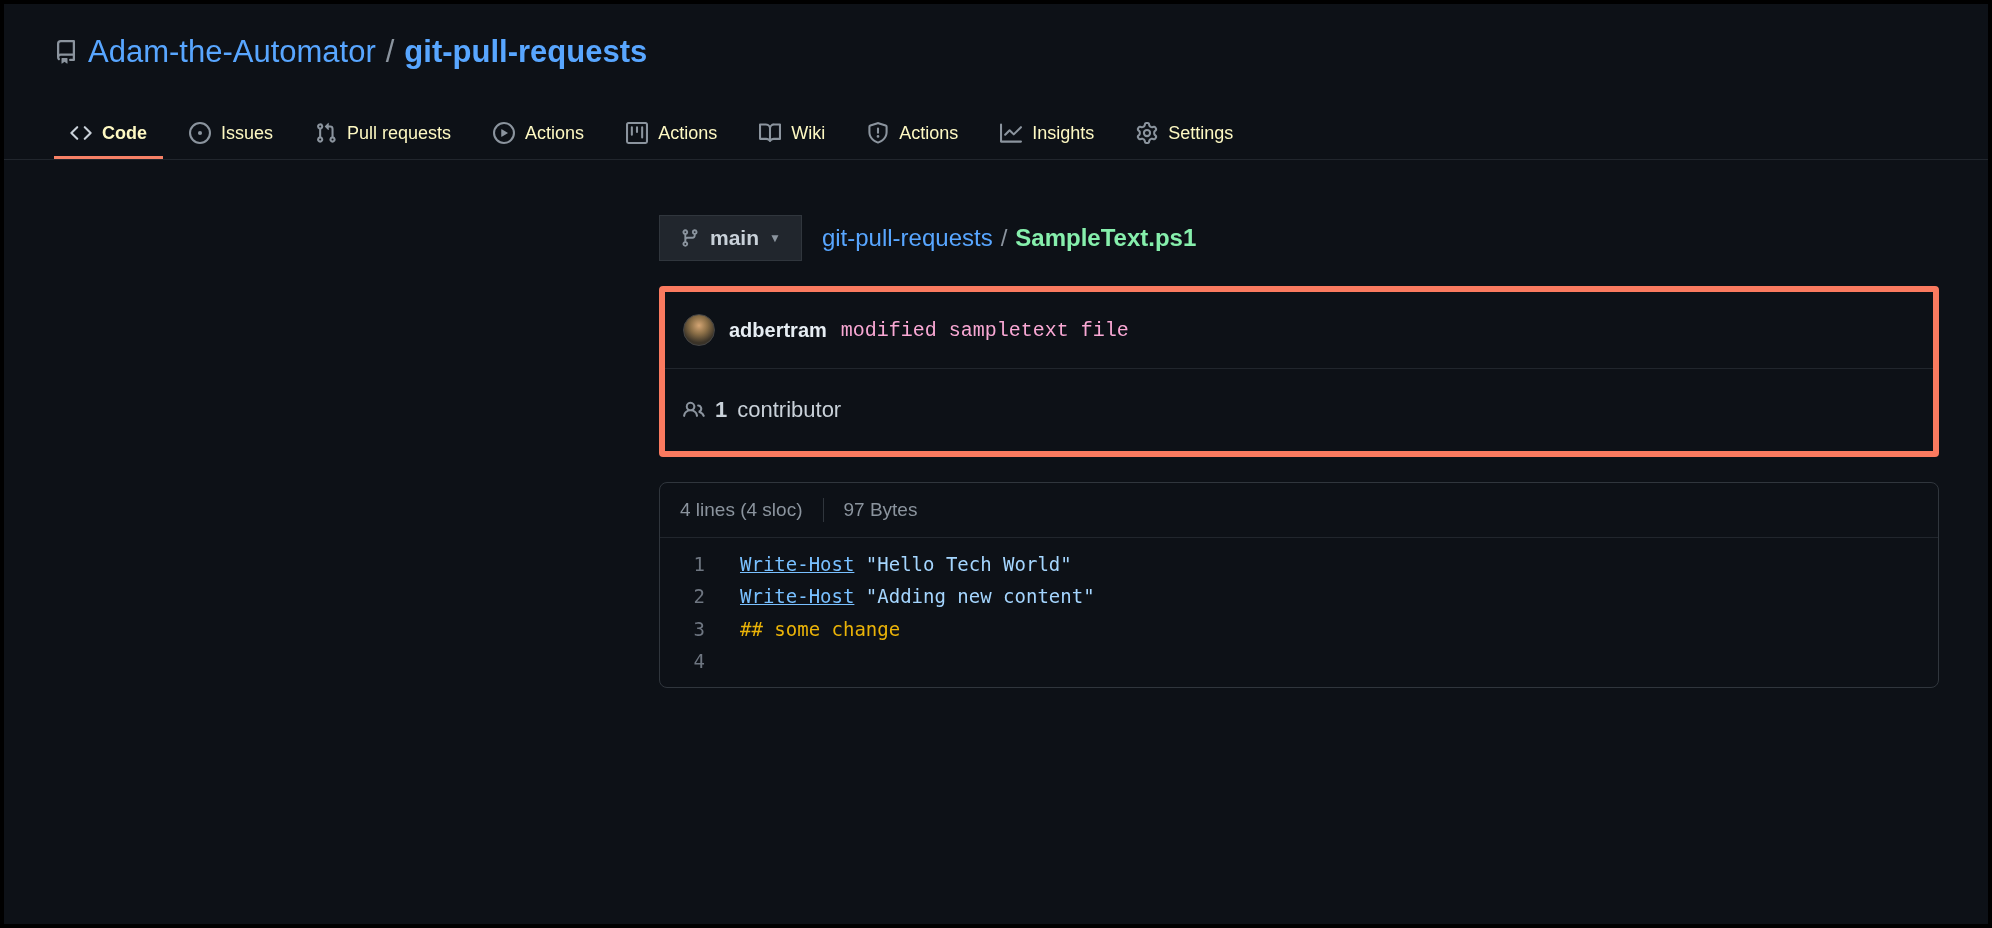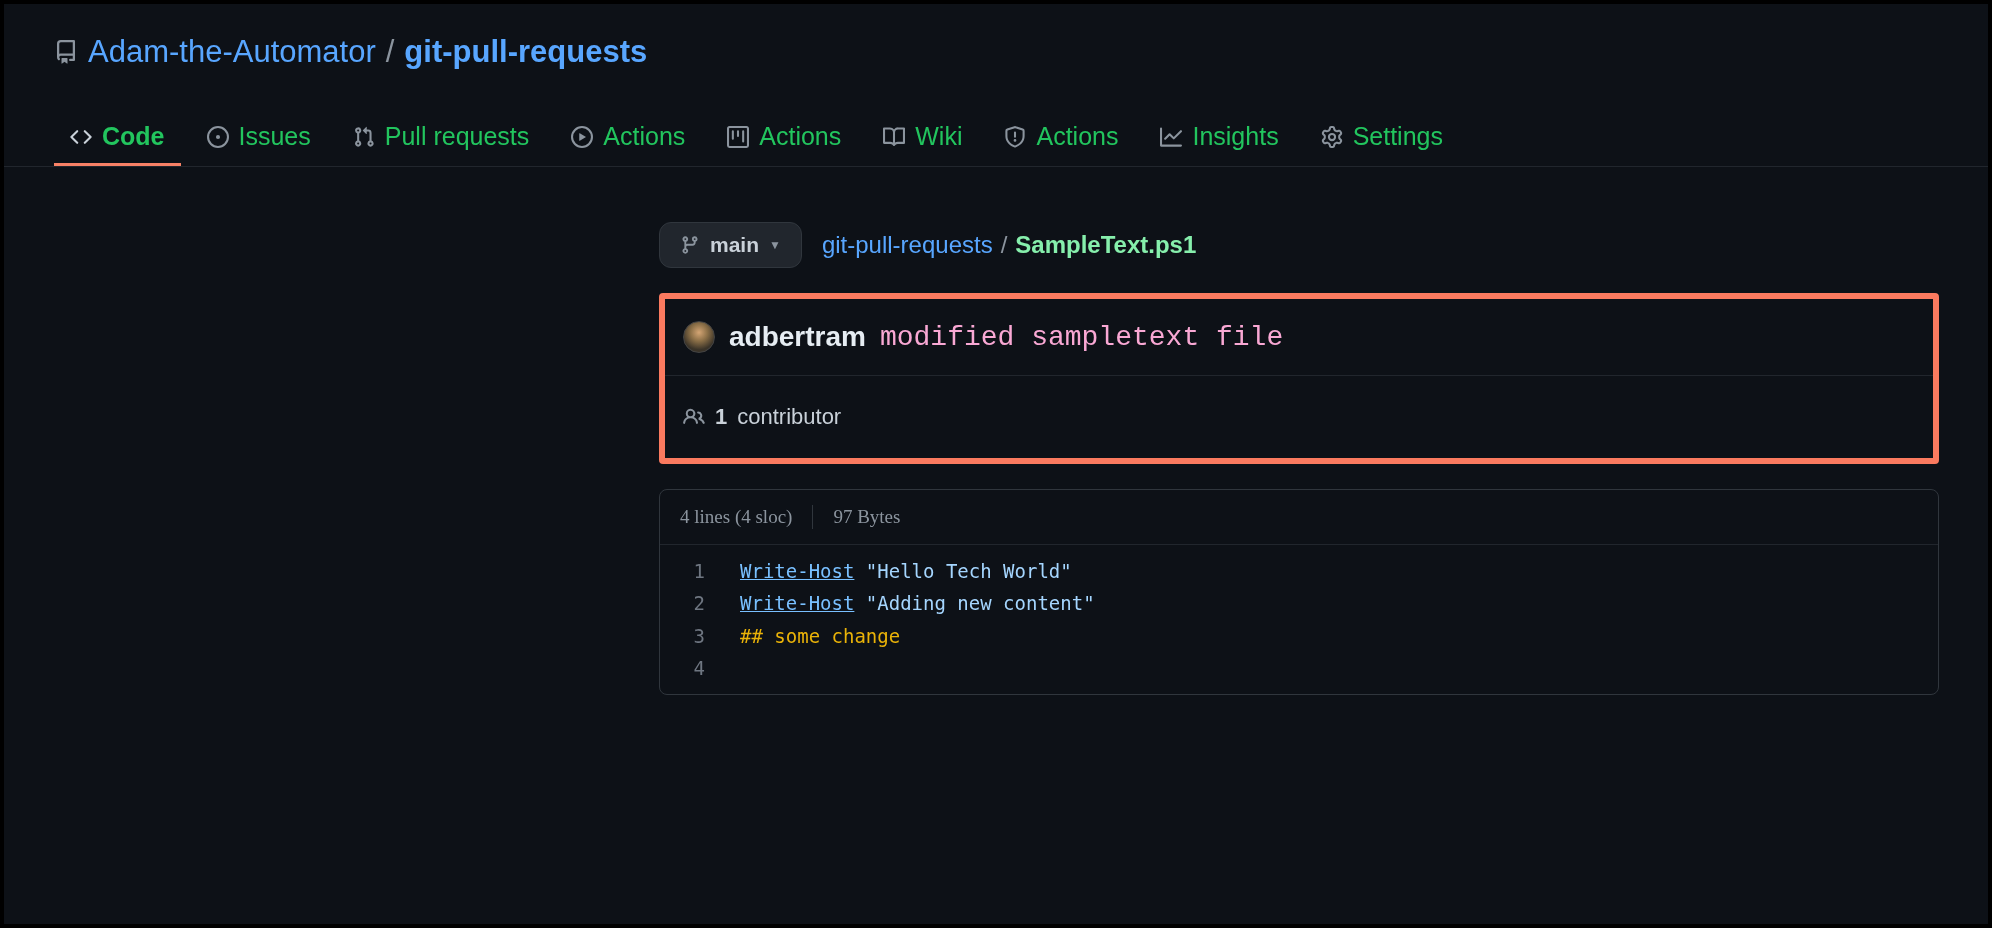--- a/index.html
+++ b/index.html
@@ -41,22 +41,22 @@
       gap: 10px;
       margin-top: 40px;
       border-bottom: 1px solid #21262d;
       padding: 0 50px;
     }
     .tab {
       display: flex;
       align-items: center;
       gap: 10px;
       padding: 12px 16px;
-      color: #22c55e;
-      font-size: 25px;
+      color: #fef9c3;
+      font-size: 18px;
       cursor: pointer;
       border-bottom: 3px solid transparent;
     }
     .tab.active {
       border-bottom-color: #f78166;
       font-weight: 600;
     }
     .tab-icon {
       color: #8b949e;
       display: flex;
@@ -75,21 +75,21 @@
       align-items: center;
       gap: 20px;
       margin-bottom: 25px;
     }
     .branch-button {
       display: flex;
       align-items: center;
       gap: 10px;
       background-color: #21262d;
       border: 1px solid #30363d;
-      border-radius: 12px;
+      border-radius: 0;
       padding: 10px 20px;
       color: #c9d1d9;
       font-size: 21px;
       font-weight: 600;
       cursor: pointer;
     }
     .branch-button .dropdown-caret {
       color: #8b949e;
       font-size: 12px;
     }
@@ -113,21 +113,21 @@
     .commit-box {
       border: 6px solid #fa7a5f;
       border-radius: 4px;
     }
     .commit-info {
       display: flex;
       align-items: center;
       gap: 14px;
       padding: 22px 18px;
       border-bottom: 1px solid #21262d;
-      font-size: 28px;
+      font-size: 20px;
     }
     .avatar {
       width: 32px;
       height: 32px;
       border-radius: 50%;
       background: radial-gradient(circle at 50% 35%, #d4a574 0%, #8b6f47 35%, #3a3328 70%);
       border: 1px solid #444;
     }
     .commit-author {
       font-weight: 700;
@@ -155,21 +155,21 @@
       border: 1px solid #30363d;
       border-radius: 8px;
       overflow: hidden;
     }
     .code-header {
       display: flex;
       align-items: center;
       gap: 20px;
       padding: 15px 20px;
       border-bottom: 1px solid #21262d;
-      font-family: Liberation Serif, serif;
+      font-family: Liberation Sans, sans-serif;
       font-size: 19px;
       color: #8b949e;
     }
     .code-header .divider {
       width: 1px;
       height: 24px;
       background-color: #30363d;
     }
     .code-lines {
       padding: 10px 0;

